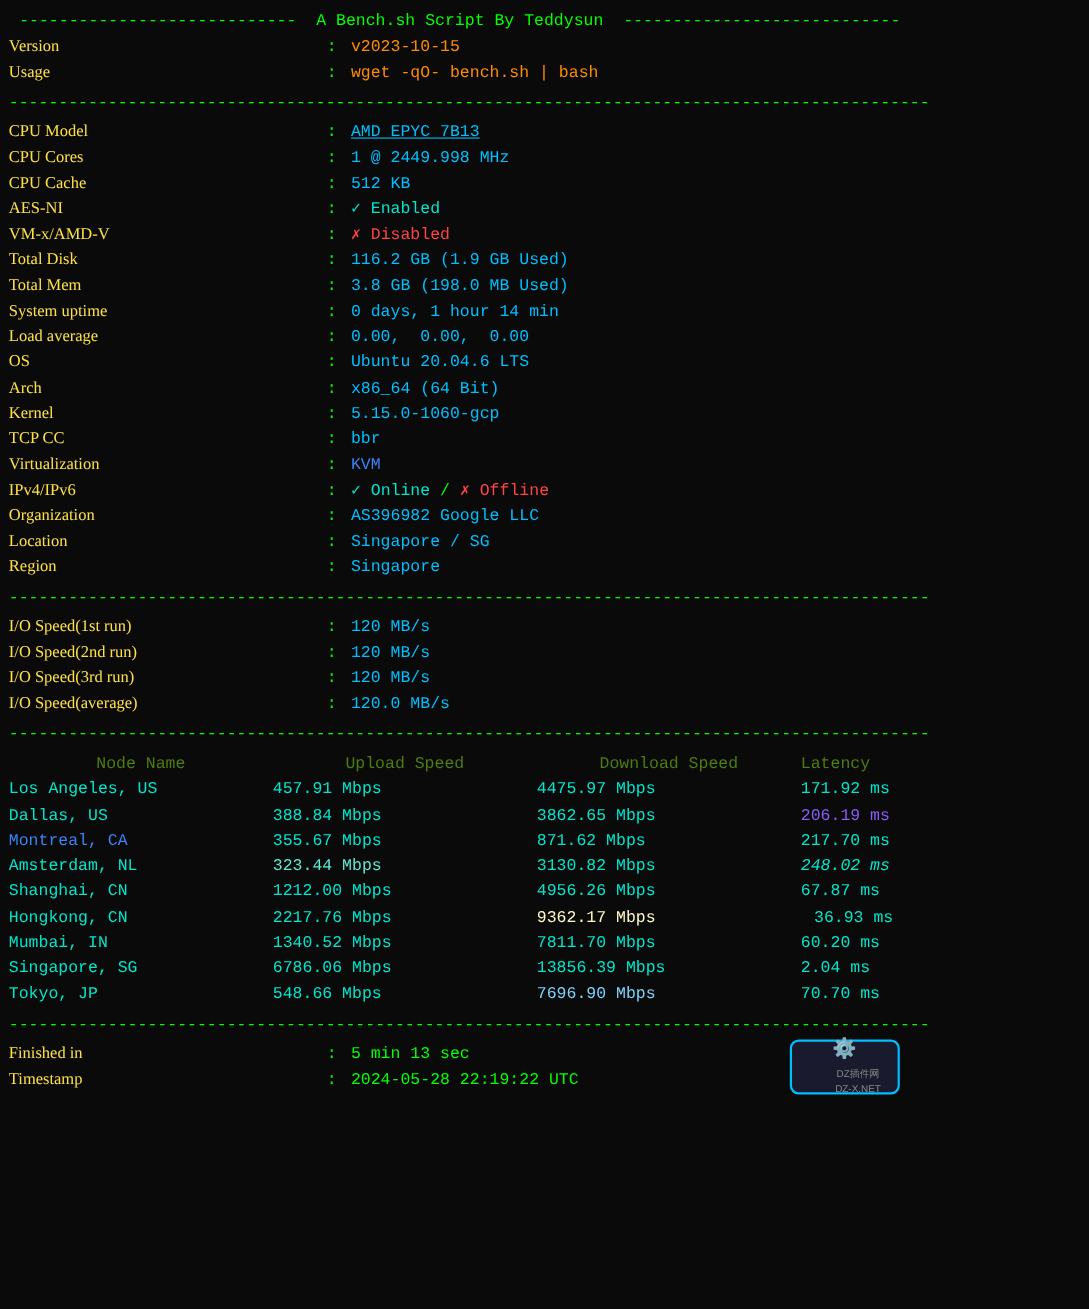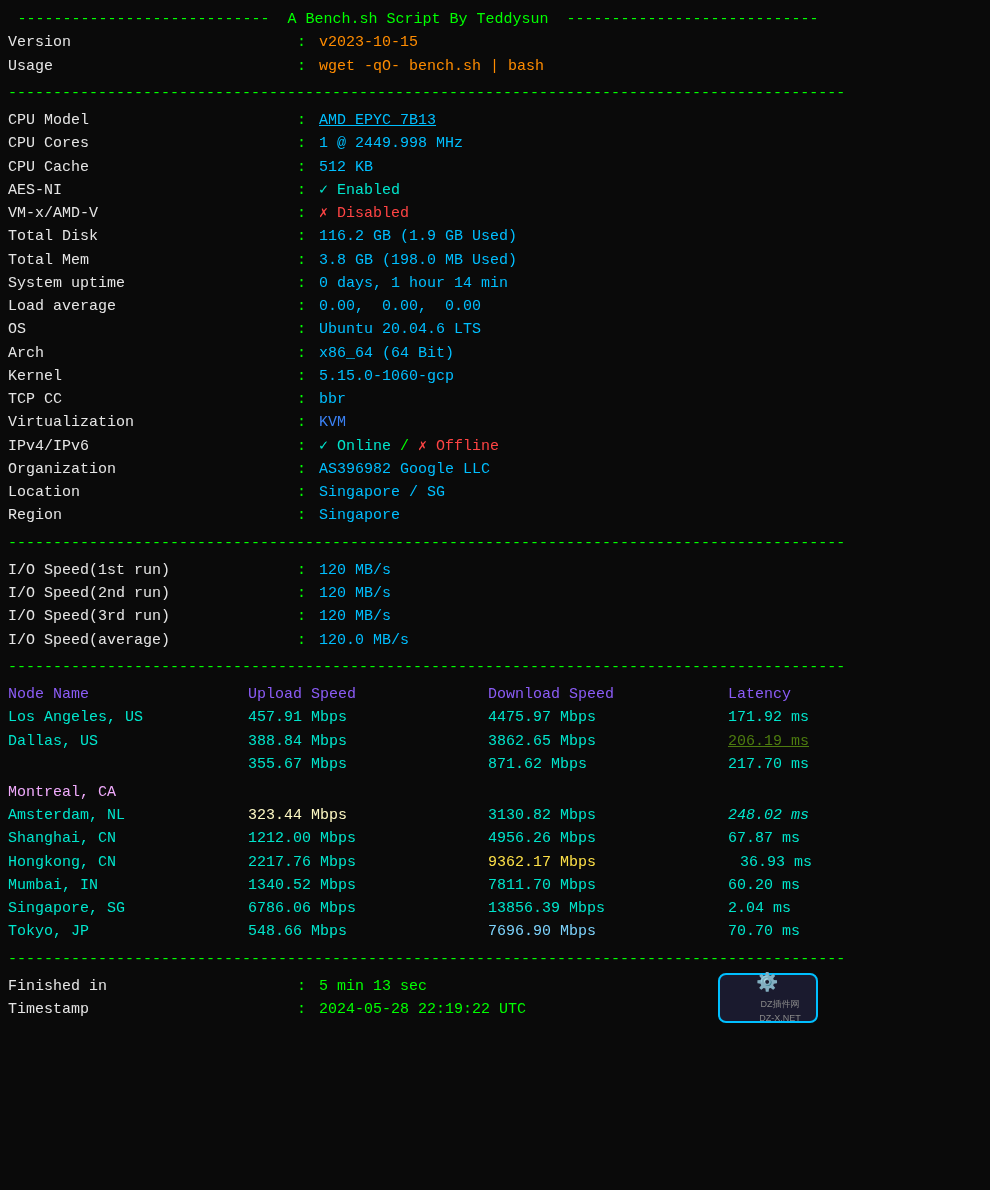--- a/index.html
+++ b/index.html
@@ -23,44 +23,45 @@
       white-space: pre;
     }
     .section {
       padding: 4px 0;
     }
     .row {
       display: flex;
       white-space: pre;
     }
     .label {
-      color: #e5e5e5;
+      color: #fde047;
       min-width: 280px;
       display: inline-block;
+      font-family: Liberation Serif, serif;
     }
     .colon {
       color: #00ff00;
       margin-right: 4px;
     }
     .value-green { color: #00ff00; }
     .value-orange { color: #ff8c00; }
     .header-line {
       text-align: center;
       color: #00ff00;
       white-space: pre;
     }
     .network-row {
       display: flex;
       white-space: pre;
     }
     .net-col1 { min-width: 240px; color: #00e5cc; }
     .net-col2 { min-width: 240px; color: #00e5cc; }
     .net-col3 { min-width: 240px; color: #00e5cc; }
     .net-col4 { color: #00e5cc; }
-    .net-header { color: #8b5cf6; }
+    .net-header { color: #4d7c0f; text-align: center; }
     .footer-section {
       padding: 4px 0;
       position: relative;
     }
     .footer-badge {
       position: absolute;
       right: 10px;
       top: 50%;
       transform: translateY(-50%);
       width: 100px;
@@ -146,25 +147,25 @@
 
   <div class="section">
     <div class="network-row">
       <span class="net-col1 net-header">Node Name</span>
       <span class="net-col2 net-header">Upload Speed</span>
       <span class="net-col3 net-header">Download Speed</span>
       <span class="net-col4 net-header">Latency</span>
     </div>
     <div id="network-rows">
         <div class="network-row"><span class="net-col1" style="color: rgb(0, 229, 204);">Los Angeles, US</span><span class="net-col2" style="color: rgb(0, 229, 204);">457.91 Mbps</span><span class="net-col3" style="color: rgb(0, 229, 204);">4475.97 Mbps</span><span class="net-col4" style="color: rgb(0, 229, 204);">171.92 ms</span></div>
-        <div class="network-row"><span class="net-col1" style="color: rgb(0, 229, 204);">Dallas, US</span><span class="net-col2" style="color: rgb(0, 229, 204);">388.84 Mbps</span><span class="net-col3" style="color: rgb(0, 229, 204);">3862.65 Mbps</span><span class="net-col4" style="color: #4d7c0f; text-decoration: underline;">206.19 ms</span></div>
-        <div class="network-row"><span class="net-col1" style="color: #f0abfc; margin-top: 28px;">Montreal, CA</span><span class="net-col2" style="color: rgb(0, 229, 204);">355.67 Mbps</span><span class="net-col3" style="color: rgb(0, 229, 204);">871.62 Mbps</span><span class="net-col4" style="color: rgb(0, 229, 204);">217.70 ms</span></div>
-        <div class="network-row"><span class="net-col1" style="color: rgb(0, 229, 204);">Amsterdam, NL</span><span class="net-col2" style="color: #fef9c3;">323.44 Mbps</span><span class="net-col3" style="color: rgb(0, 229, 204);">3130.82 Mbps</span><span class="net-col4" style="color: rgb(0, 229, 204); font-style: italic;">248.02 ms</span></div>
+        <div class="network-row"><span class="net-col1" style="color: rgb(0, 229, 204);">Dallas, US</span><span class="net-col2" style="color: rgb(0, 229, 204);">388.84 Mbps</span><span class="net-col3" style="color: rgb(0, 229, 204);">3862.65 Mbps</span><span class="net-col4" style="color: #8b5cf6;">206.19 ms</span></div>
+        <div class="network-row"><span class="net-col1" style="color: #3b82f6;">Montreal, CA</span><span class="net-col2" style="color: rgb(0, 229, 204);">355.67 Mbps</span><span class="net-col3" style="color: rgb(0, 229, 204);">871.62 Mbps</span><span class="net-col4" style="color: rgb(0, 229, 204);">217.70 ms</span></div>
+        <div class="network-row"><span class="net-col1" style="color: rgb(0, 229, 204);">Amsterdam, NL</span><span class="net-col2" style="color: #5eead4;">323.44 Mbps</span><span class="net-col3" style="color: rgb(0, 229, 204);">3130.82 Mbps</span><span class="net-col4" style="color: rgb(0, 229, 204); font-style: italic;">248.02 ms</span></div>
         <div class="network-row"><span class="net-col1" style="color: rgb(0, 229, 204);">Shanghai, CN</span><span class="net-col2" style="color: rgb(0, 229, 204);">1212.00 Mbps</span><span class="net-col3" style="color: rgb(0, 229, 204);">4956.26 Mbps</span><span class="net-col4" style="color: rgb(0, 229, 204);">67.87 ms</span></div>
-        <div class="network-row"><span class="net-col1" style="color: rgb(0, 229, 204);">Hongkong, CN</span><span class="net-col2" style="color: rgb(0, 229, 204);">2217.76 Mbps</span><span class="net-col3" style="color: #fde047;">9362.17 Mbps</span><span class="net-col4" style="color: rgb(0, 229, 204); margin-left: 12px;">36.93 ms</span></div>
+        <div class="network-row"><span class="net-col1" style="color: rgb(0, 229, 204);">Hongkong, CN</span><span class="net-col2" style="color: rgb(0, 229, 204);">2217.76 Mbps</span><span class="net-col3" style="color: #fef9c3;">9362.17 Mbps</span><span class="net-col4" style="color: rgb(0, 229, 204); margin-left: 12px;">36.93 ms</span></div>
         <div class="network-row"><span class="net-col1" style="color: rgb(0, 229, 204);">Mumbai, IN</span><span class="net-col2" style="color: rgb(0, 229, 204);">1340.52 Mbps</span><span class="net-col3" style="color: rgb(0, 229, 204);">7811.70 Mbps</span><span class="net-col4" style="color: rgb(0, 229, 204);">60.20 ms</span></div>
         <div class="network-row"><span class="net-col1" style="color: rgb(0, 229, 204);">Singapore, SG</span><span class="net-col2" style="color: rgb(0, 229, 204);">6786.06 Mbps</span><span class="net-col3" style="color: rgb(0, 229, 204);">13856.39 Mbps</span><span class="net-col4" style="color: rgb(0, 229, 204);">2.04 ms</span></div>
         <div class="network-row"><span class="net-col1" style="color: rgb(0, 229, 204);">Tokyo, JP</span><span class="net-col2" style="color: rgb(0, 229, 204);">548.66 Mbps</span><span class="net-col3" style="color: #7dd3fc;">7696.90 Mbps</span><span class="net-col4" style="color: rgb(0, 229, 204);">70.70 ms</span></div>
       </div>
   </div>
 
   <div class="divider">---------------------------------------------------------------------------------------------</div>
 
   <div class="footer-section">
     <div class="row">

